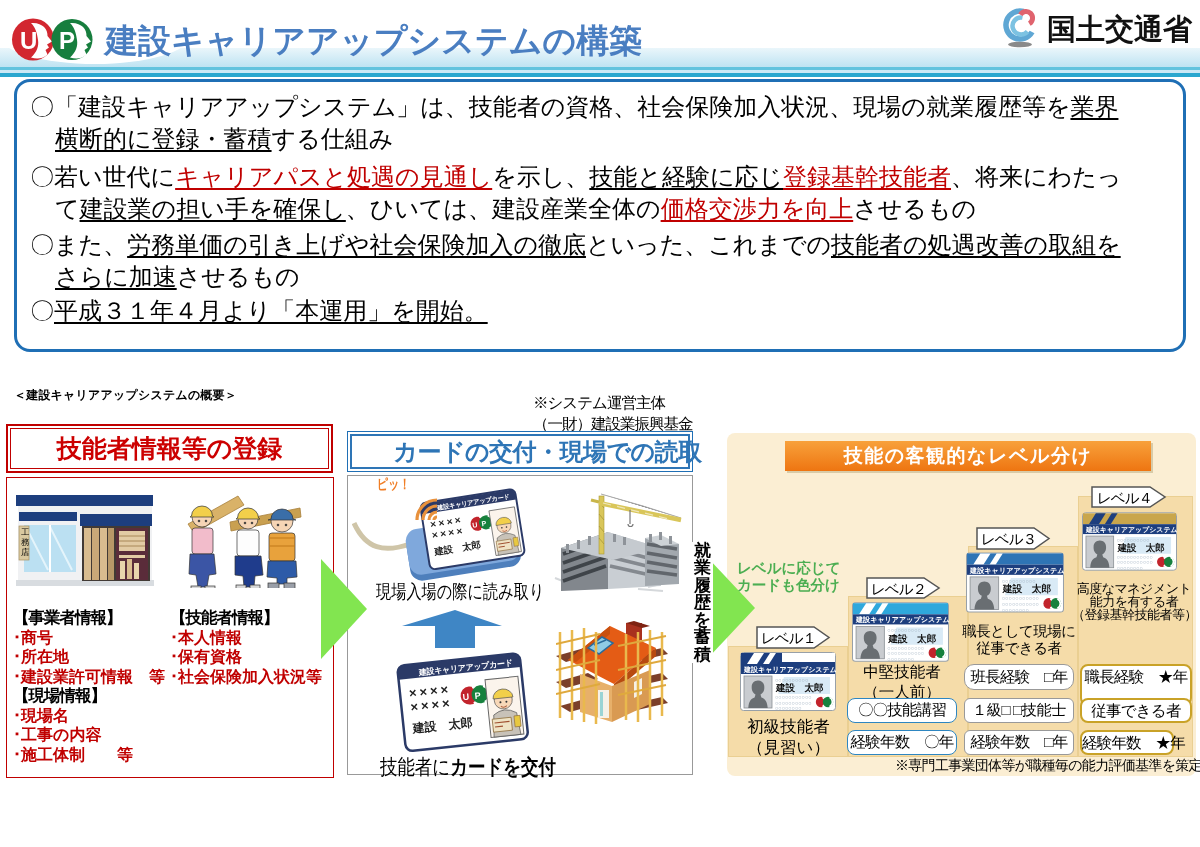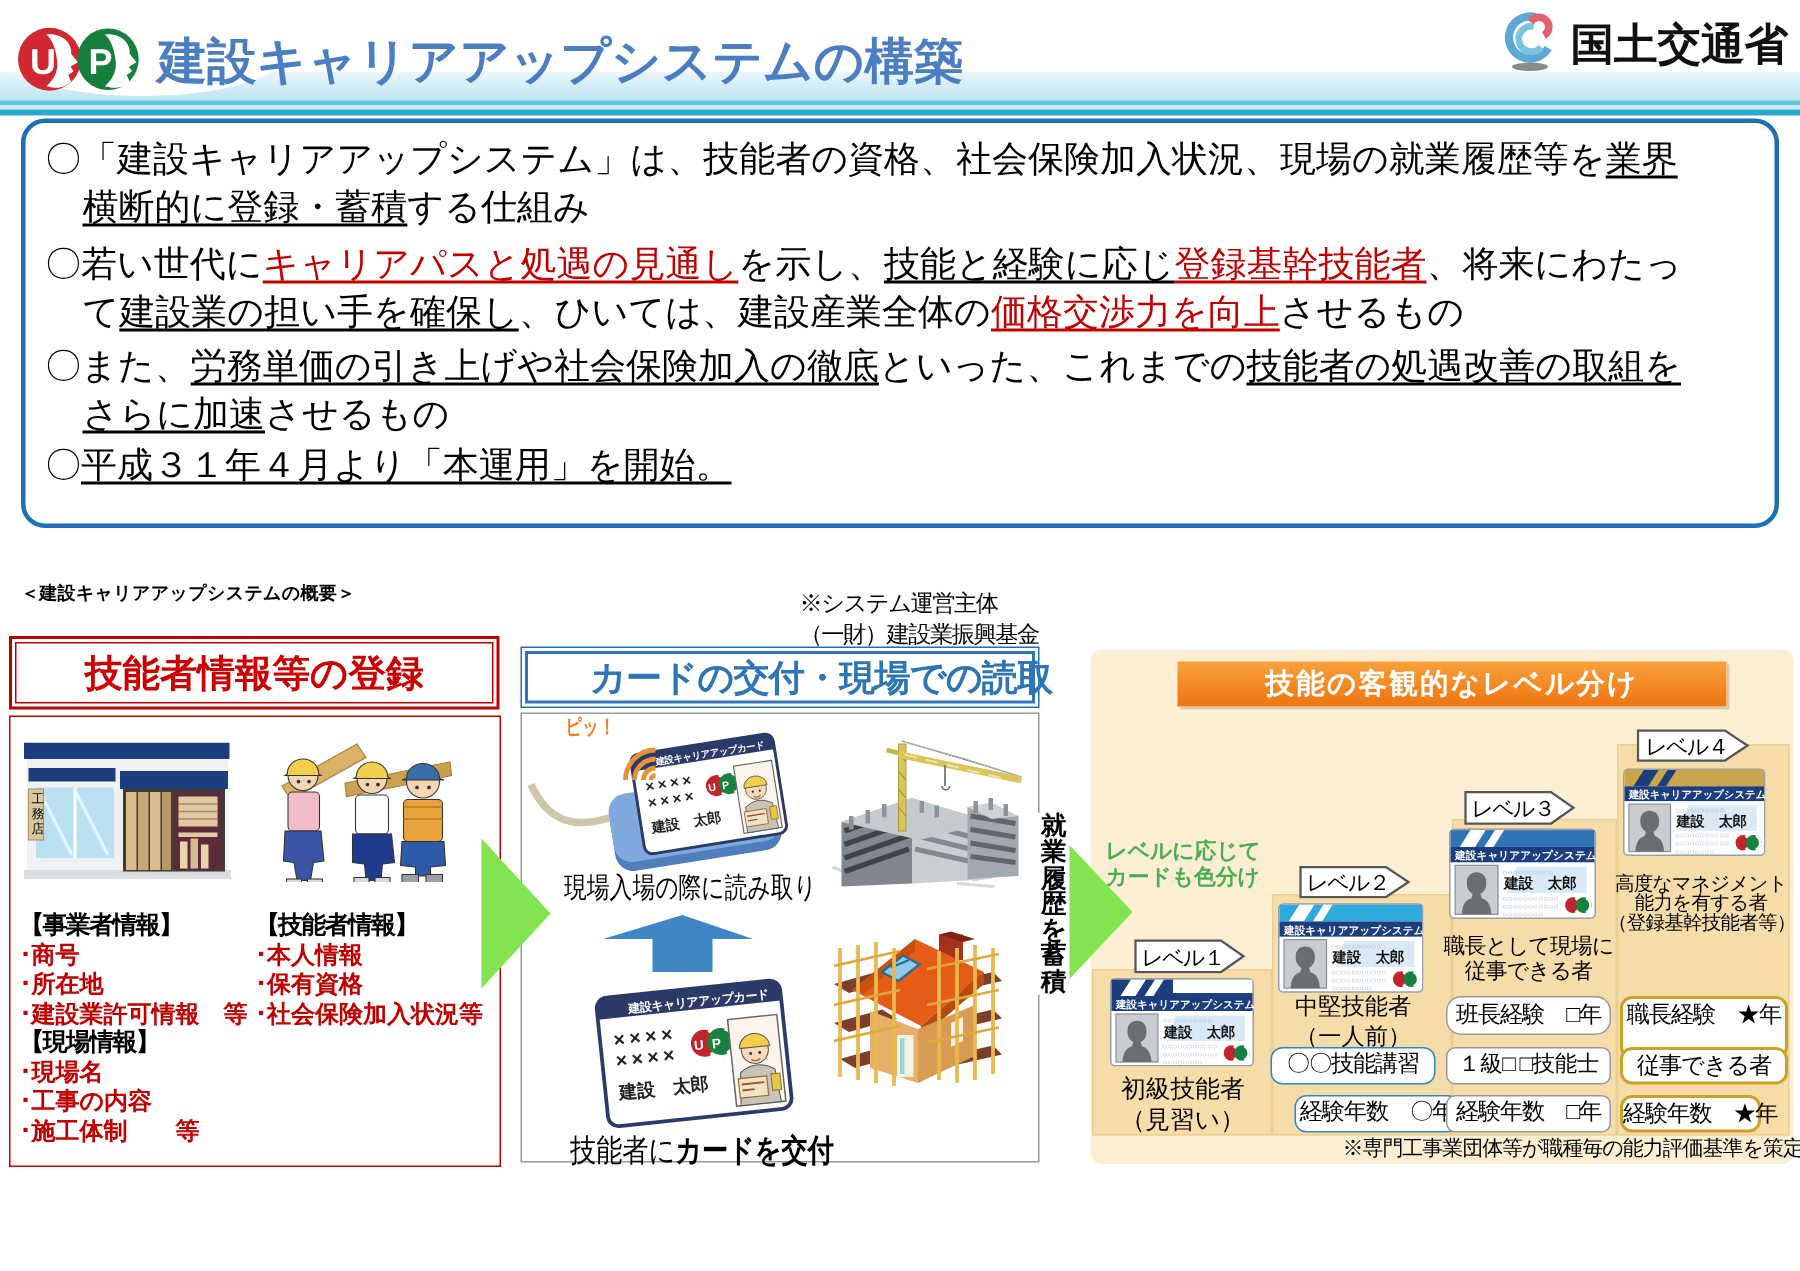--- a/index.html
+++ b/index.html
@@ -266,21 +266,21 @@
       <text x="6" y="16.5" font-size="14.5" letter-spacing="-1" fill="#000">レベル４</text>
     </svg>
 <div class="abs" id="rptexts" style="font-size:16.5px;color:#000;text-align:center;line-height:20.5px;white-space:nowrap;">
 <div class="abs" style="left:740px;top:716px;width:97px;">初級技能者<br>（見習い）</div>
 <div class="abs" style="left:850px;top:662px;width:104px;line-height:20px;font-size:15.5px;">中堅技能者<br>（一人前）</div>
 <div class="abs" style="left:955px;top:623px;width:128px;font-size:14.5px;line-height:17px;letter-spacing:-0.5px;">職長として現場に<br>従事できる者</div>
 <div class="abs" style="left:1072px;top:582px;width:124px;line-height:13.2px;font-size:13px;letter-spacing:-0.5px;">高度なマネジメント<br>能力を有する者<br>（登録基幹技能者等）</div>
 </div>
 <div class="abs" id="rpboxes" style="font-size:15.5px;color:#000;white-space:nowrap;letter-spacing:-0.8px;">
 <div class="abs" style="left:847px;top:698px;width:110px;height:25px;background:#fff;border:1.5px solid #2E86C1;border-radius:8px;text-align:center;line-height:22px;">〇〇技能講習</div>
-<div class="abs" style="left:847px;top:730px;width:110px;height:25px;background:#fff;border:1.5px solid #2E86C1;border-radius:8px;text-align:center;line-height:22px;margin-left:16px;">経験年数　〇年</div>
+<div class="abs" style="left:847px;top:730px;width:110px;height:25px;background:#fff;border:1.5px solid #2E86C1;border-radius:8px;text-align:center;line-height:22px;">経験年数　〇年</div>
 <div class="abs" style="left:964px;top:664px;width:110px;height:26px;background:#fff;border:1px solid #999;border-radius:10px;text-align:center;line-height:24px;">班長経験　□年</div>
 <div class="abs" style="left:964px;top:698px;width:110px;height:25px;background:#fff;border:1px solid #999;border-radius:6px;text-align:center;line-height:22px;font-size:15px;letter-spacing:-0.3px;">１級□ □技能士</div>
 <div class="abs" style="left:964px;top:730px;width:110px;height:25px;background:#fff;border:1px solid #999;border-radius:6px;text-align:center;line-height:22px;">経験年数　□年</div>
 <div class="abs" style="left:1080px;top:664px;width:112px;height:42px;background:#fff;border:2px solid #C9A227;border-radius:8px;text-align:center;line-height:22px;">職長経験　★年</div>
 <div class="abs" style="left:1080px;top:698px;width:112px;height:25px;background:#fff;border:2px solid #C9A227;border-radius:8px;text-align:center;line-height:21px;">従事できる者</div>
 <div class="abs" style="left:1080px;top:730px;width:94px;height:25px;background:#fff;border:2px solid #C9A227;border-radius:8px;text-align:right;line-height:21px;">経験年数　★年</div>
 </div>
 <svg width="0" height="0" style="position:absolute">
       <defs>
 <g id="idcard">

